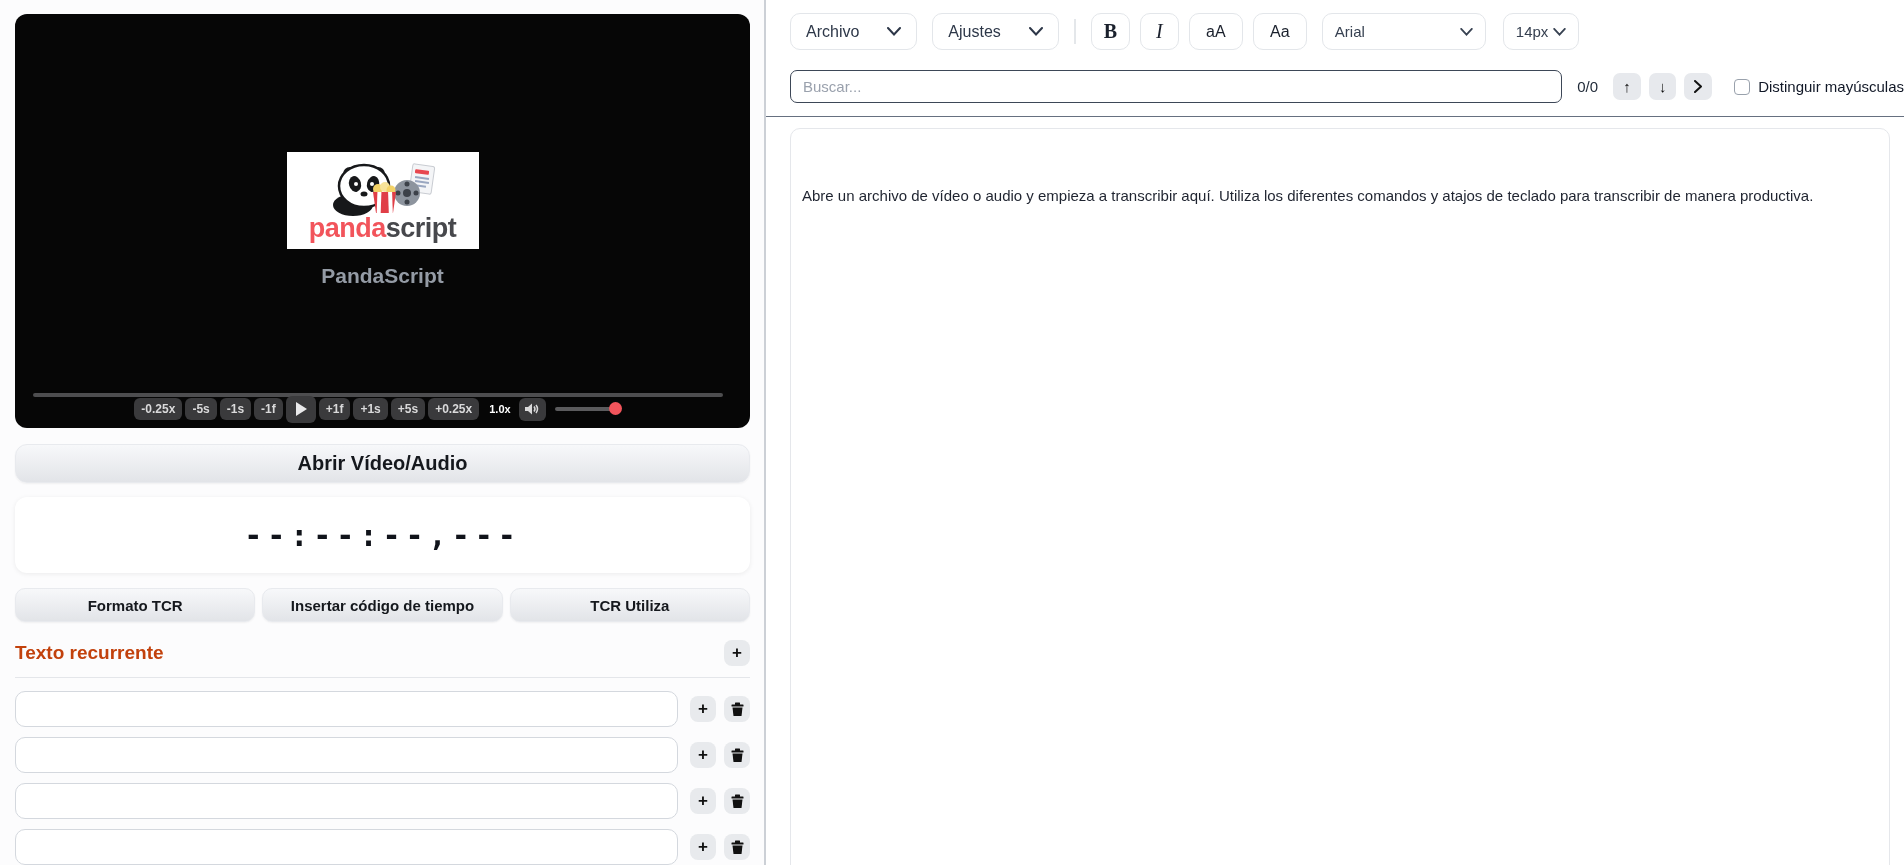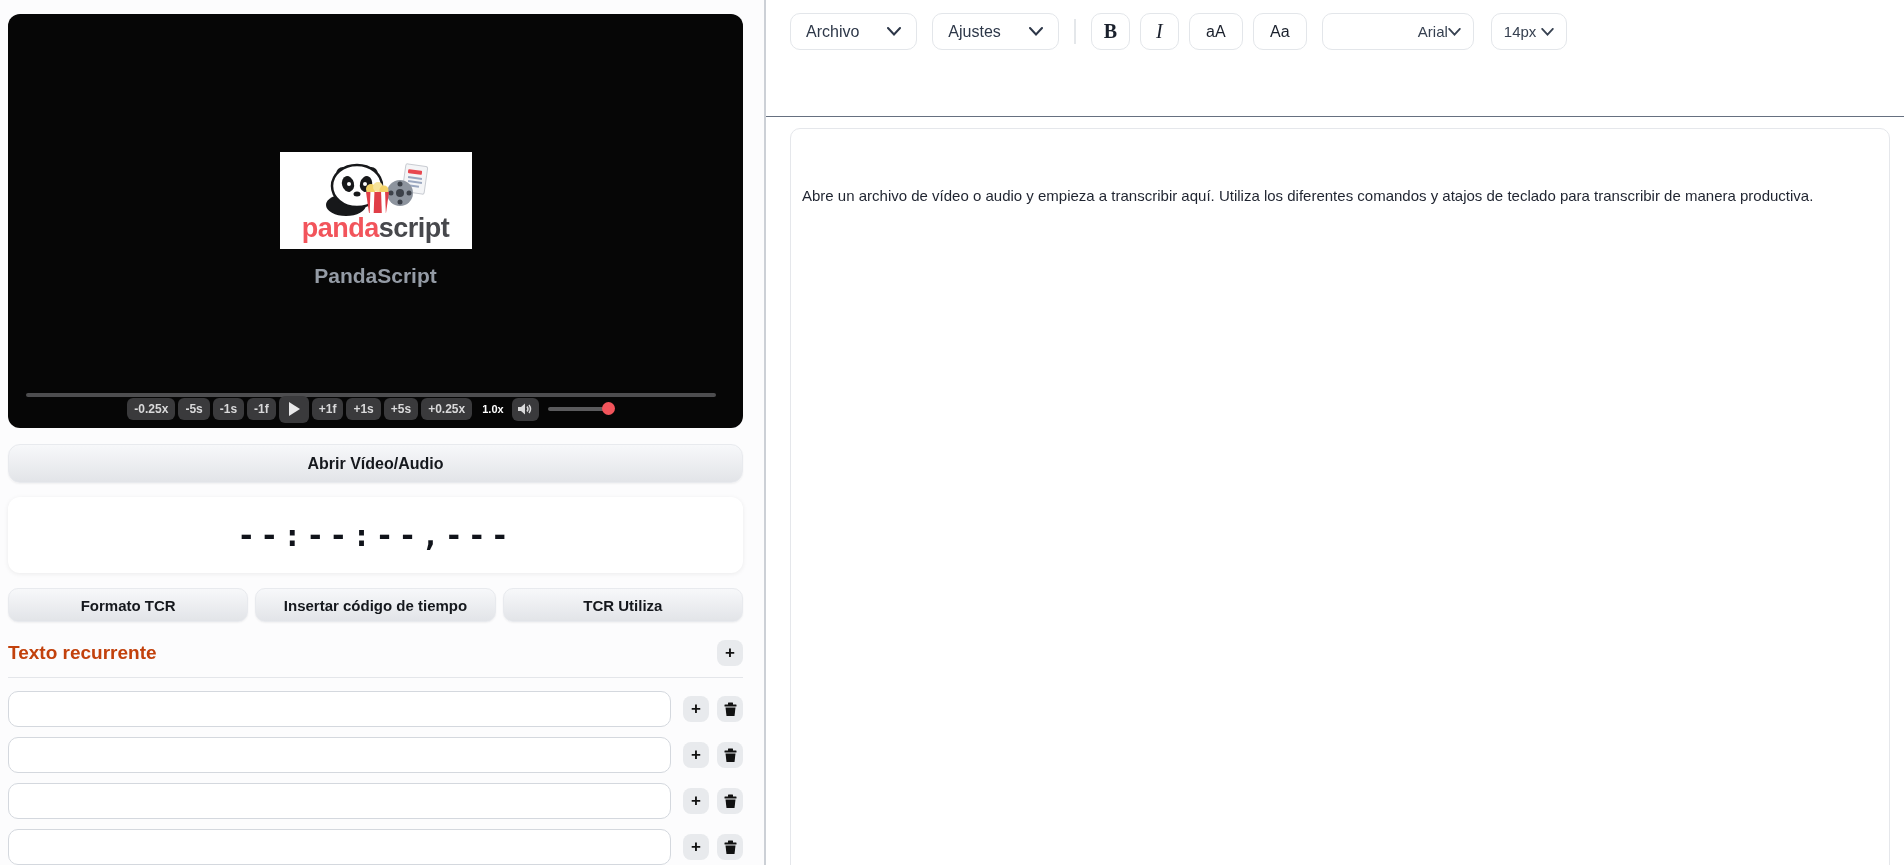--- a/index.html
+++ b/index.html
@@ -1,41 +1,41 @@
 <!DOCTYPE html>
 <html><head>
 <meta charset="utf-8">
 <style>
   * { margin:0; padding:0; box-sizing:border-box; }
   html,body { width:1904px; height:865px; overflow:hidden; }
   body { font-family:"Liberation Sans", sans-serif; background:#fcfcfd; position:relative; }
 
   
-  .left-panel { position:absolute; left:0; top:0; width:828px; height:865px; padding:14px 14px 0 8px; background:#fcfcfd; }
+  .left-panel { position:absolute; left:0; top:0; width:828px; height:865px; padding:14px 14px 0 15px; background:#fcfcfd; }
 
   .video { position:relative; width:735px; height:414px; background:#060606; border-radius:12px; }
   .logo-wrap { position:absolute; top:138px; left:0; width:100%; display:flex; flex-direction:column; align-items:center; }
   .logo-box { width:192px; height:97px; background:#ffffff; display:flex; flex-direction:column; align-items:center; justify-content:center; padding-top:2px; }
   .wordmark { font-size:27px; font-weight:800; letter-spacing:-0.5px; line-height:1; margin-top:-2px; }
   .wordmark .w-panda { color:#f2545b; }
   .wordmark .w-script { color:#47484c; }
   .logo-caption { margin-top:15px; font-size:21px; font-weight:700; color:#949ba5; }
 
   .progress { position:absolute; left:18px; bottom:31px; width:690px; height:4px; background:#4d4d4f; border-radius:2px; cursor:pointer; }
 
   .controls { position:absolute; left:0; right:12px; bottom:5px; height:28px; display:flex; align-items:center; justify-content:center; gap:3px; }
   .vc-btn { background:#3a3a3c; color:#d9d9da; border:none; font-family:"Liberation Sans",sans-serif; font-size:12px; font-weight:600; padding:4px 7px; border-radius:6px; cursor:pointer; line-height:1.2; }
   .play-btn { width:30px; height:27px; display:flex; align-items:center; justify-content:center; padding:0; }
   .rate { color:#ffffff; font-weight:700; font-size:11px; margin:0 5px 0 7px; }
   .vol-btn { width:27px; height:23px; display:flex; align-items:center; justify-content:center; padding:0; }
   .vol-slider { position:relative; width:64px; height:4px; background:#5b5b5d; border-radius:2px; margin-left:6px; cursor:pointer; }
   .vol-thumb { position:absolute; right:-3px; top:-5px; width:13px; height:13px; border-radius:50%; background:#f2545b; }
 
   .grad-btn { background:linear-gradient(180deg,#f7f8fa 0%,#e2e4e8 100%); border:1px solid #e8eaee; color:#15181d; font-family:"Liberation Sans",sans-serif; font-weight:700; cursor:pointer; box-shadow:0 1px 2px rgba(0,0,0,0.05); }
-  .open-btn { display:block; margin-top:16px; width:735px; height:39px; border-radius:12px; font-size:16px; }
+  .open-btn { display:block; margin-top:16px; width:735px; height:39px; border-radius:12px; font-size:20px; }
 
   .timecode-box { margin-top:14px; width:735px; height:76px; background:#ffffff; border-radius:12px; box-shadow:0 1px 5px rgba(0,0,0,0.07); display:flex; align-items:center; justify-content:center; }
   .timecode { font-family:"DejaVu Sans Mono",monospace; font-weight:700; font-size:30px; letter-spacing:5px; color:#10131a; }
 
   .tcr-row { margin-top:15px; display:flex; gap:7px; width:735px; }
   .tcr-btn { flex:1; height:34px; border-radius:10px; font-size:15px; }
 
   .recurrent-header { margin-top:18px; width:735px; display:flex; align-items:center; justify-content:space-between; }
   .recurrent-title { font-size:19px; font-weight:700; color:#c2410c; }
   .small-btn { width:26px; height:26px; border-radius:8px; background:#e8eaed; border:none; display:flex; align-items:center; justify-content:center; font-size:17px; font-weight:600; color:#111; cursor:pointer; }
@@ -52,21 +52,21 @@
 
   .toolbar-row { display:flex; align-items:center; height:37px; }
   .menu-btn { height:37px; padding:0 15px; background:#fff; border:1px solid #e3e6ea; border-radius:10px; display:flex; align-items:center; gap:28px; font-size:16px; color:#2d3748; cursor:pointer; font-family:"Liberation Sans",sans-serif; }
   .menu-btn + .menu-btn { margin-left:15px; }
   .tb-sep { width:2px; height:25px; background:#e4e7ea; margin:0 15px; }
   .fmt-btn { width:39px; height:37px; background:#fff; border:1px solid #e3e6ea; border-radius:10px; display:flex; align-items:center; justify-content:center; color:#1a202c; cursor:pointer; margin-right:10px; }
   .fmt-b { font-family:"Liberation Serif",serif; font-weight:700; font-size:20px; }
   .fmt-i { font-family:"Liberation Serif",serif; font-style:italic; font-size:20px; }
   .fmt-wide { width:54px; font-weight:400; font-size:16px; font-family:"Liberation Sans",sans-serif; }
   .select { height:37px; background:#fff; border:1px solid #e3e6ea; border-radius:10px; display:flex; align-items:center; justify-content:space-between; padding:0 12px; font-size:15px; color:#374151; cursor:pointer; }
-  .font-select { width:152px; margin-left:5px;justify-content:flex-end; }
+  .font-select { width:164px; margin-left:5px; }
   .size-select { width:76px; margin-left:17px; }
 
   .search-row { margin-top:20px; display:flex; align-items:center; }
   .search-input { width:782px; height:33px; border:1.5px solid #3d4757; border-radius:7px; padding:0 12px; font-size:15px; color:#111; outline:none; font-family:"Liberation Sans",sans-serif; }
   .search-input::placeholder { color:#9aa1ad; }
   .counter { margin-left:15px; font-size:15px; color:#1f2937; min-width:24px; }
   .arrow-btn { width:28px; height:27px; background:#e7e9ed; border:none; border-radius:7px; display:flex; align-items:center; justify-content:center; font-size:15px; color:#111; cursor:pointer; margin-left:8px; }
   .arrow-btn.first { margin-left:12px; }
   .case-wrap { margin-left:22px; display:flex; align-items:center; gap:8px; cursor:pointer; }
   .checkbox { width:16px; height:16px; background:#fff; border:1.5px solid #99a1ac; border-radius:4px; }
@@ -247,18 +247,33 @@
           </svg>
       </div>
       <div class="select size-select">
         <span>14px</span>
         <svg class="chev" width="13" height="8" viewBox="0 0 14 9">
             <path d="M1 1 L7 7.5 L13 1" stroke="#374151" stroke-width="2" fill="none" stroke-linecap="round"></path>
           </svg>
       </div>
     </div>
 
+    <div class="search-row">
+      <input class="search-input" type="text" placeholder="Buscar..." style="">
+      <span class="counter">0/0</span>
+      <button class="arrow-btn first">↑</button>
+      <button class="arrow-btn">↓</button>
+      <button class="arrow-btn">
+        <svg width="8" height="13" viewBox="0 0 8 13">
+            <path d="M1 1 L7 6.5 L1 12" stroke="#111" stroke-width="2" fill="none" stroke-linecap="round" stroke-linejoin="round"></path>
+          </svg>
+      </button>
+      <div class="case-wrap">
+        <div class="checkbox"></div>
+        <span class="case-label">Distinguir mayúsculas</span>
+      </div>
+    </div>
   </div>
 
   <div class="editor-box">
     <div class="editor-text">Abre un archivo de vídeo o audio y empieza a transcribir aquí. Utiliza los diferentes comandos y atajos de teclado para transcribir de manera productiva.</div>
   </div>
 </div>
 
 </body></html>

